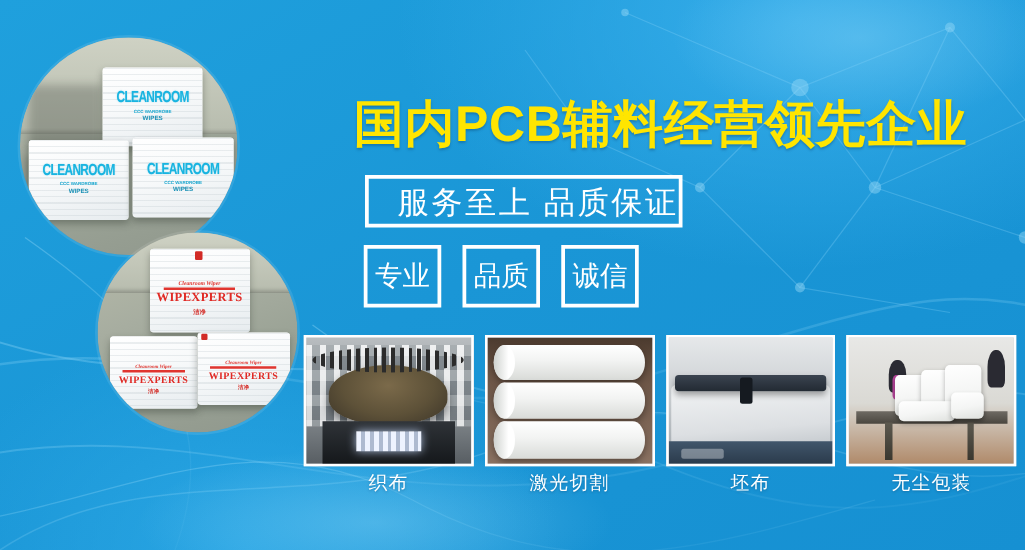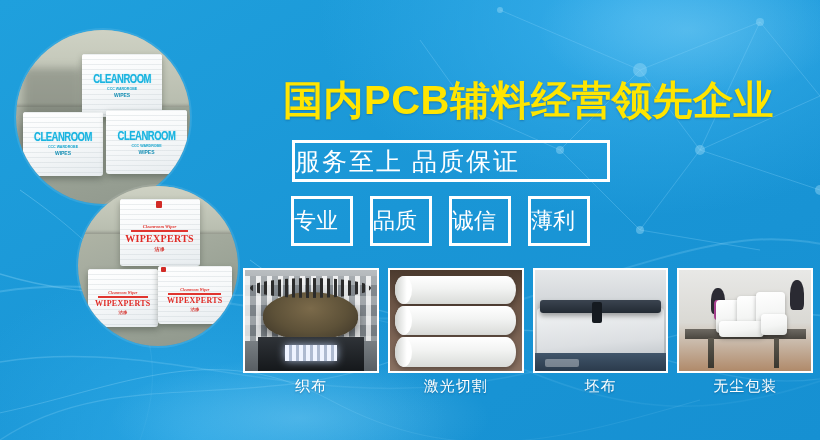--- a/index.html
+++ b/index.html
@@ -83,37 +83,37 @@
   
   .headline {
     position:absolute; left:283px; top:78px;
     font-size:40px; line-height:44px; font-weight:bold;
     color:#ffe500; letter-spacing:0.5px; white-space:nowrap;
     text-shadow:0 1px 2px rgba(0,40,80,0.28);
   }
 
   .subbox {
     position:absolute; left:292px; top:140px;
-    width:318px; height:42px;
+    width:254px; height:42px;
     border:3px solid #ffffff;
-    display:flex; align-items:center; justify-content:flex-start;
+    display:flex; align-items:center; justify-content:flex-end;
   }
   .subbox span {
     font-size:25px; font-weight:normal; color:#ffffff;
     letter-spacing:2px; white-space:nowrap;
   }
 
   .keywords {
     position:absolute; left:291px; top:196px;
     display:flex; gap:17px;
   }
   .kw {
     width:62px; height:50px;
     border:3px solid #ffffff;
-    display:flex; align-items:center; 
+    display:flex; align-items:center; justify-content:center;
   }
   .kw span {
     font-size:22px; color:#ffffff; letter-spacing:0px; white-space:nowrap;
   }
 
   
   .strip {
     position:absolute; left:243px; top:268px;
     width:570px; height:105px;
     display:flex; gap:9px;
@@ -334,23 +334,20 @@
   <div class="keywords">
     <div class="kw">
       <span>专业</span>
     </div>
     <div class="kw">
       <span>品质</span>
     </div>
     <div class="kw">
       <span>诚信</span>
     </div>
-    <div class="kw">
-      <span>薄利</span>
-    </div>
   </div>
 
   <div class="strip">
 
     <div class="photo">
       <div class="p1-bg"></div>
       <div class="p1-spools"></div>
       <div class="p1-drum"></div>
       <div class="p1-crown"></div>
       <div class="p1-base"></div>

